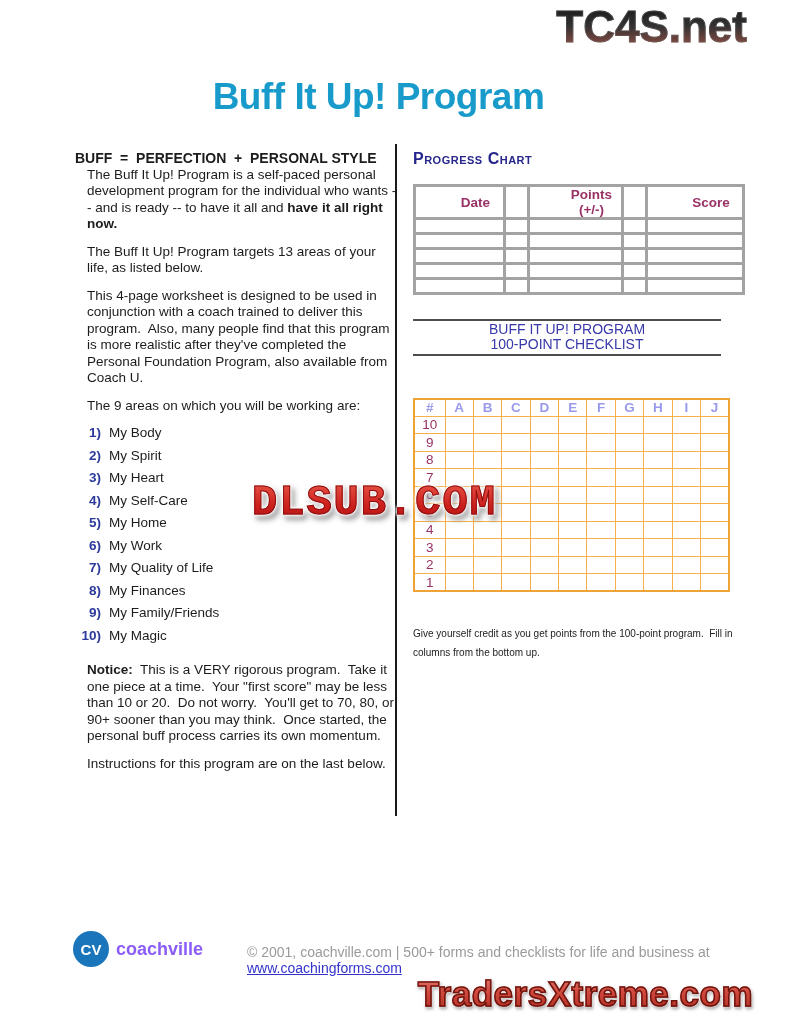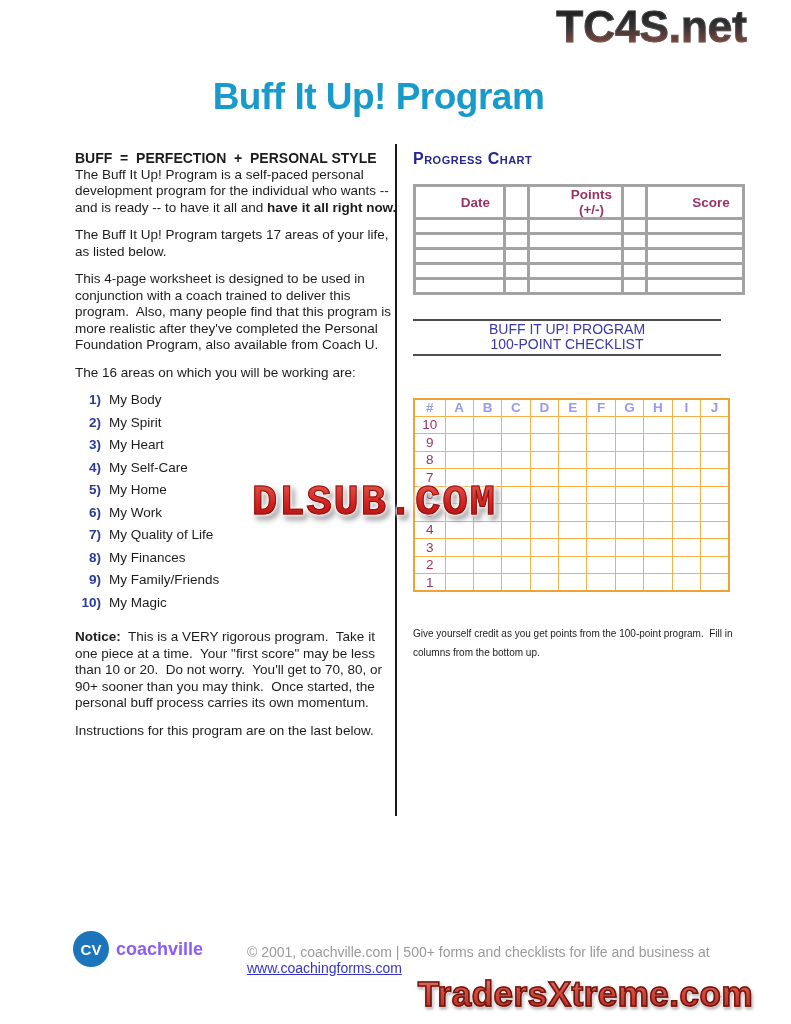--- a/index.html
+++ b/index.html
@@ -38,21 +38,21 @@
   .title {
     position:absolute; top:76px; left:0; width:100%; text-align:center;
     font-size:37px; font-weight:bold; letter-spacing:-0.5px; color:#189BCB;
   }
 
   
   .divider { position:absolute; left:395px; top:144px; width:2px; height:672px; background:#1a1a1a; }
 
   
   .left-col { position:absolute; left:75px; top:150px; width:322px; font-size:13.5px; line-height:16.5px; }
-  .left-col p { margin:0 0 11px 0; white-space:pre-wrap; }
+  .left-col p { margin:0 0 11px 12px; white-space:pre-wrap; }
   .lc-heading { font-weight:bold; font-size:14px; white-space:pre-wrap; }
   .areas { list-style:none; margin:7px 0 18px 0; }
   .areas li { margin-bottom:6px; }
   .areas .num { display:inline-block; width:26px; text-align:right; font-weight:bold; color:#2B3A9B; margin-right:8px; }
 
   
   .progress-heading {
     position:absolute; left:413px; top:150px;
     font-variant:small-caps; font-weight:bold; font-size:16px; letter-spacing:0.5px; color:#26268C;
   }
@@ -99,23 +99,23 @@
 
   <div class="tc4s">TC4S.net</div>
 
   <div class="title">Buff It Up! Program</div>
 
   <div class="divider"></div>
 
   <div class="left-col">
     <div class="lc-heading">BUFF  =  PERFECTION  +  PERSONAL STYLE</div>
     <p><span>The Buff It Up! Program is a self-paced personal development program for the individual who wants -- and is ready -- to have it all and </span><strong>have it all right now.</strong></p>
-    <p>The Buff It Up! Program targets 17 areas of your life, as listed below.</p>
+    <p>The Buff It Up! Program targets 13 areas of your life, as listed below.</p>
     <p>This 4-page worksheet is designed to be used in conjunction with a coach trained to deliver this program.  Also, many people find that this program is more realistic after they've completed the Personal Foundation Program, also available from Coach U.</p>
-    <p>The 16 areas on which you will be working are:</p>
+    <p>The 9 areas on which you will be working are:</p>
     <ol class="areas">
         <li><span class="num">1)</span><span>My Body</span></li>
         <li><span class="num">2)</span><span>My Spirit</span></li>
         <li><span class="num">3)</span><span>My Heart</span></li>
         <li><span class="num">4)</span><span>My Self-Care</span></li>
         <li><span class="num">5)</span><span>My Home</span></li>
         <li><span class="num">6)</span><span>My Work</span></li>
         <li><span class="num">7)</span><span>My Quality of Life</span></li>
         <li><span class="num">8)</span><span>My Finances</span></li>
         <li><span class="num">9)</span><span>My Family/Friends</span></li>

